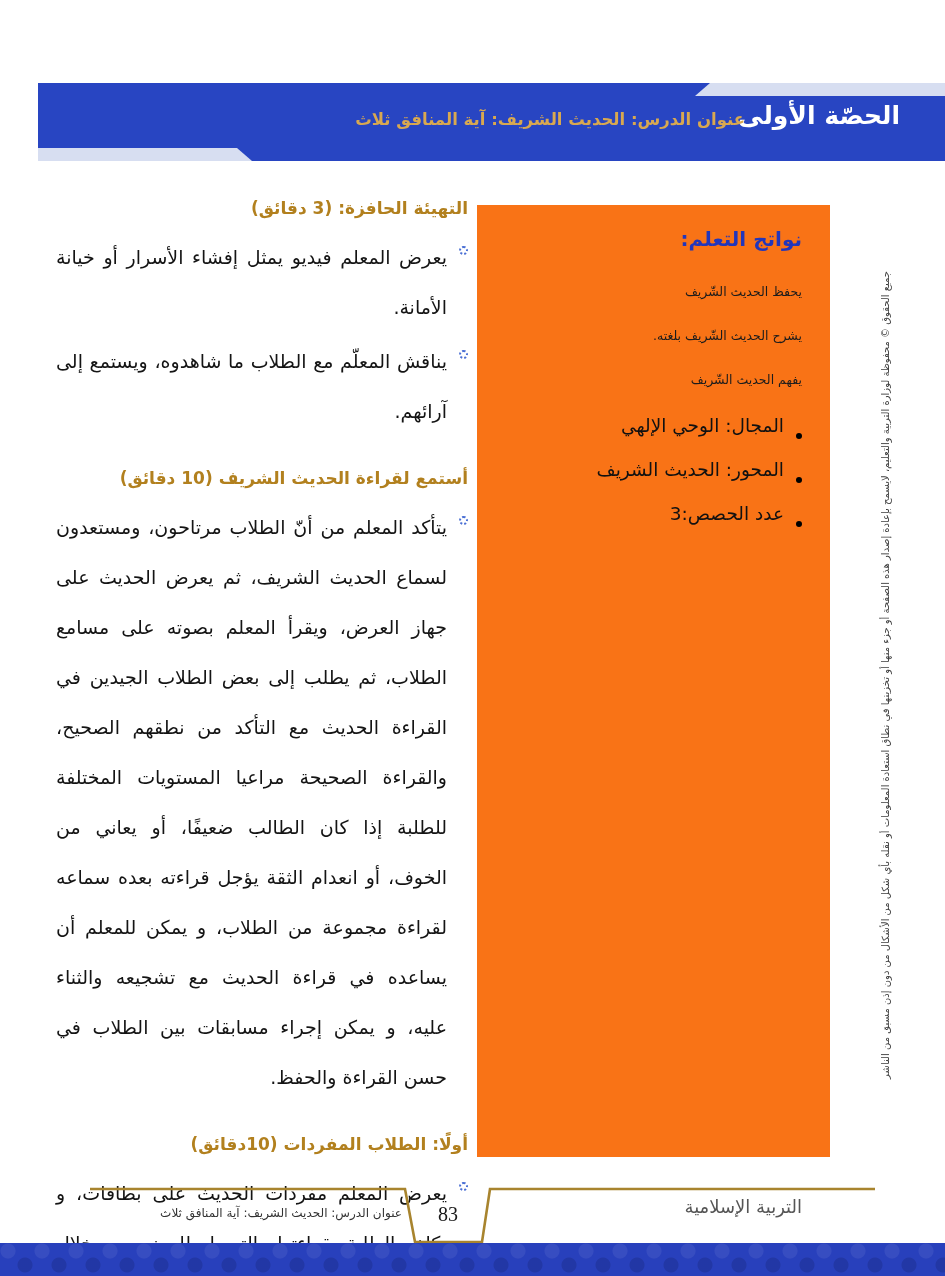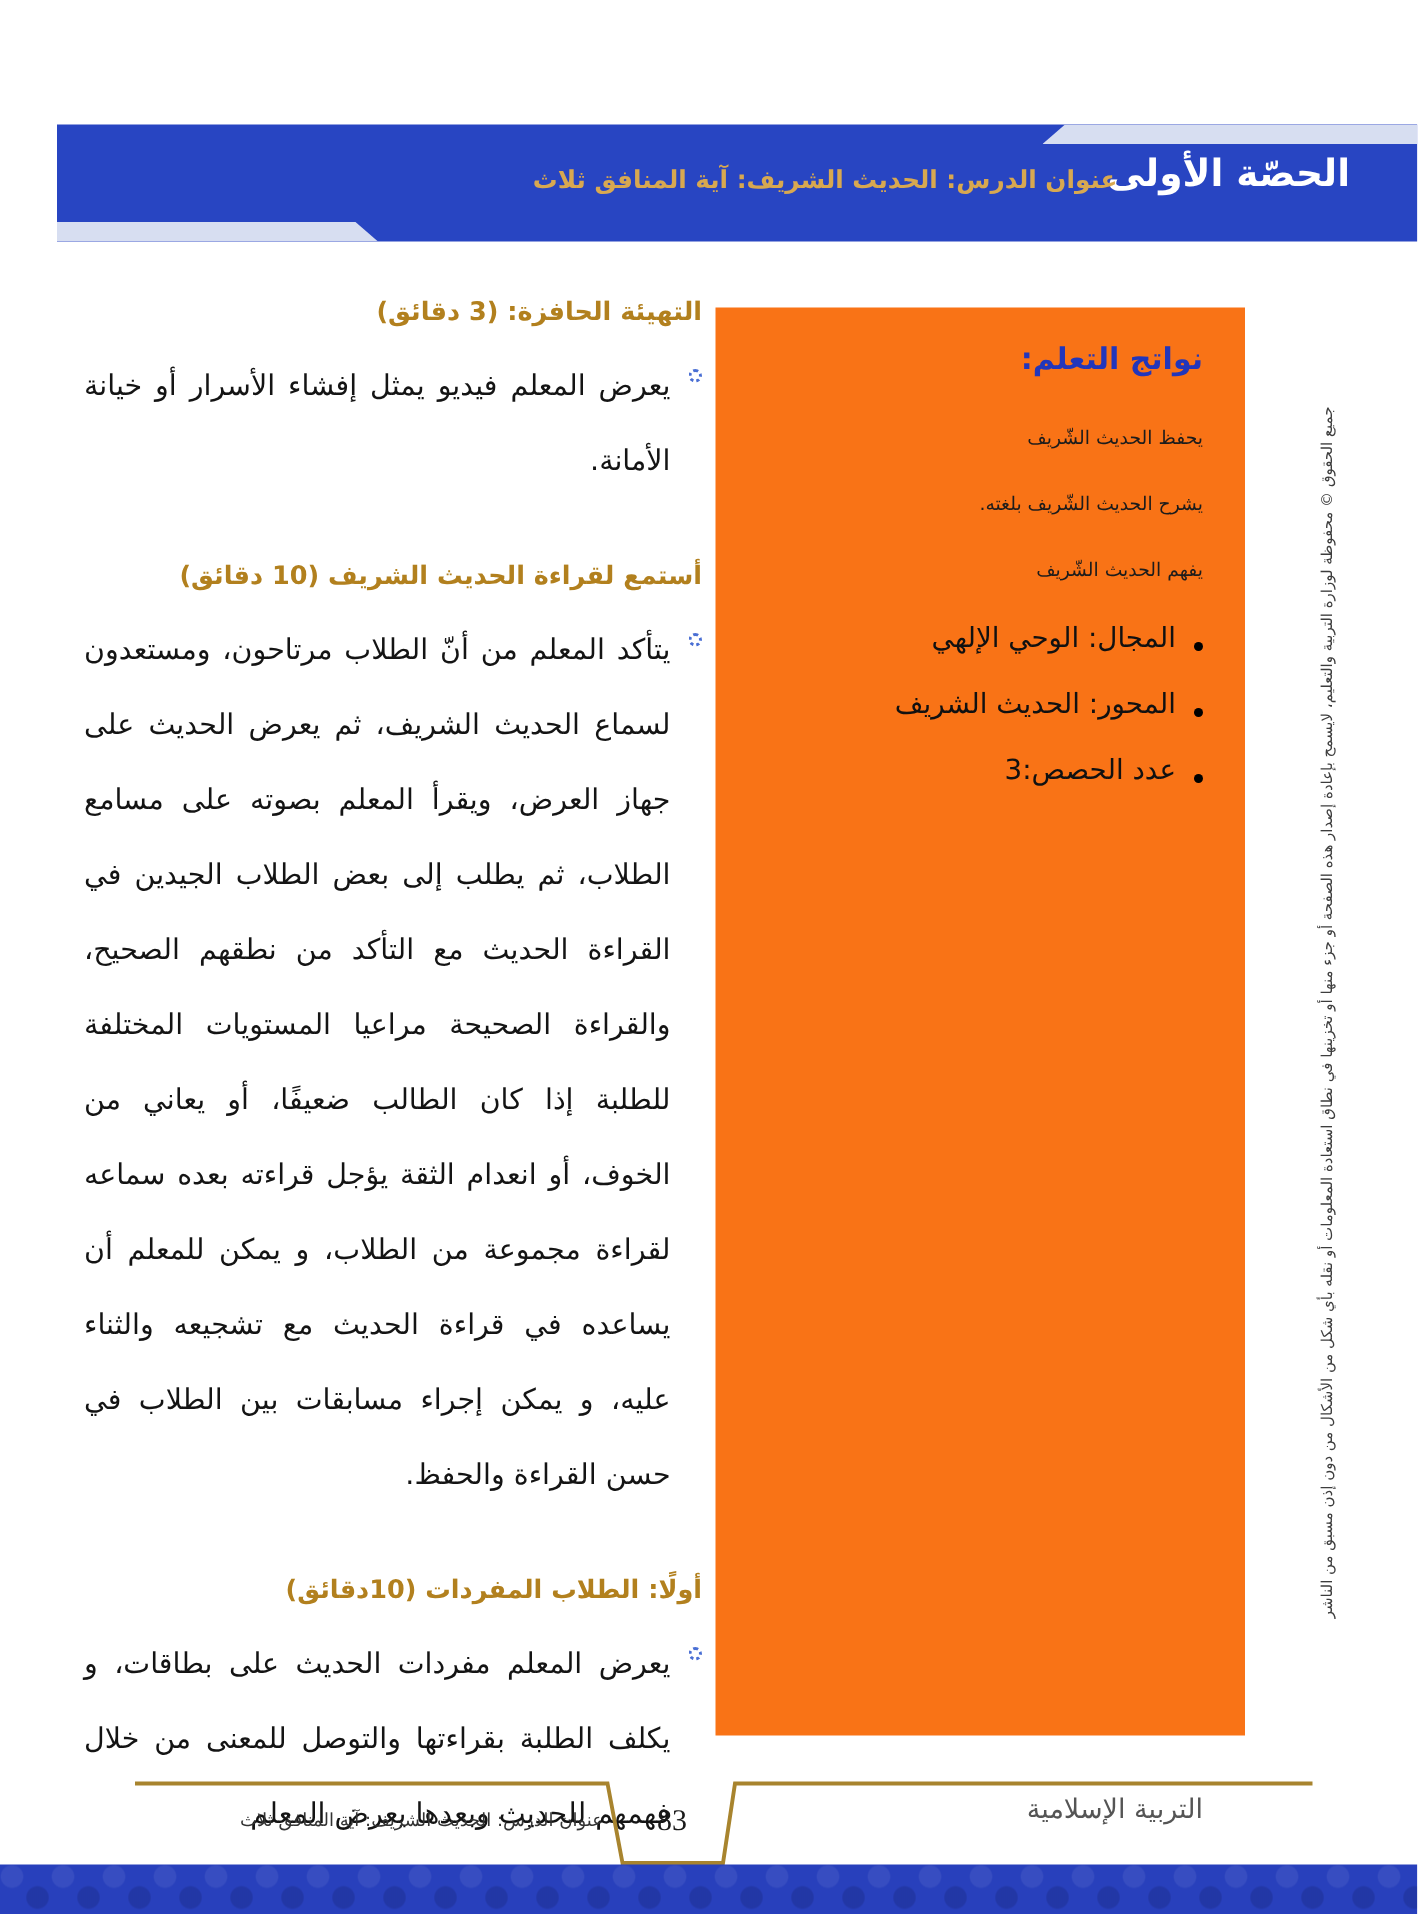--- a/index.html
+++ b/index.html
@@ -42,38 +42,38 @@
   }
   .outcomes-title {
     color:#2236bb; font-size:20px; font-weight:bold; margin-top:2px;
   }
   .outcome-line {
     font-size:12.5px; color:#1c1c1c; margin-top:26px; line-height:18px;
   }
   .outcome-line.first { margin-top:32px; }
   .panel-bullets { margin-top:24px; }
   .panel-bullet {
-    display:flex; align-items:center; margin-top:18px;
+    display:flex; align-items:flex-end; margin-top:18px;
     font-size:18.5px; color:#111; line-height:26px;
   }
   .panel-bullet .dot {
     width:6px; height:6px; border-radius:50%; background:#000;
     margin-top:10px; margin-left:12px; flex:0 0 auto;
   }
 
   
   .content-col {
     position:absolute; right:477px; top:196px; width:412px;
     direction:rtl;
   }
   .section-heading {
     color:#b2801e; font-size:17px; font-weight:bold; line-height:24px;
     margin-bottom:12px;
   }
-  .section-heading.spaced { margin-top:40px; }
+  .section-heading.spaced { margin-top:30px; }
   .bullet-item {
     display:flex; align-items:flex-start; margin-bottom:4px;
   }
   .bullet-item .ring {
     width:9px; height:9px; border:2px dotted #4a6fd4; border-radius:50%;
     margin-top:14px; margin-left:12px; flex:0 0 auto;
   }
   .bullet-item p {
     flex:1 1 auto;
     font-size:19px; color:#141414; line-height:50px;
@@ -144,20 +144,24 @@
     </div>
   </div>
 
   <div class="content-col">
 
     <div class="section-heading">التهيئة الحافزة: (3 دقائق)</div>
     <div class="bullet-item">
       <span class="ring"></span>
       <p>يعرض المعلم فيديو يمثل إفشاء الأسرار أو خيانة الأمانة.</p>
     </div>
+    <div class="bullet-item">
+      <span class="ring"></span>
+      <p>يناقش المعلّم مع الطلاب ما شاهدوه، ويستمع إلى آرائهم.</p>
+    </div>
 
     <div class="section-heading spaced">أستمع لقراءة الحديث الشريف (10 دقائق)</div>
     <div class="bullet-item">
       <span class="ring"></span>
       <p>يتأكد المعلم من أنّ الطلاب مرتاحون، ومستعدون لسماع الحديث الشريف، ثم يعرض الحديث على جهاز العرض، ويقرأ المعلم بصوته على مسامع الطلاب، ثم يطلب إلى بعض الطلاب الجيدين في القراءة الحديث مع التأكد من نطقهم الصحيح، والقراءة الصحيحة مراعيا المستويات المختلفة للطلبة إذا كان الطالب ضعيفًا، أو يعاني من الخوف، أو انعدام الثقة يؤجل قراءته بعده سماعه لقراءة مجموعة من الطلاب، و يمكن للمعلم أن يساعده في قراءة الحديث مع تشجيعه والثناء عليه، و يمكن إجراء مسابقات بين الطلاب في حسن القراءة والحفظ.</p>
     </div>
 
     <div class="section-heading spaced">أولًا: الطلاب المفردات (10دقائق)</div>
     <div class="bullet-item">
       <span class="ring"></span>

